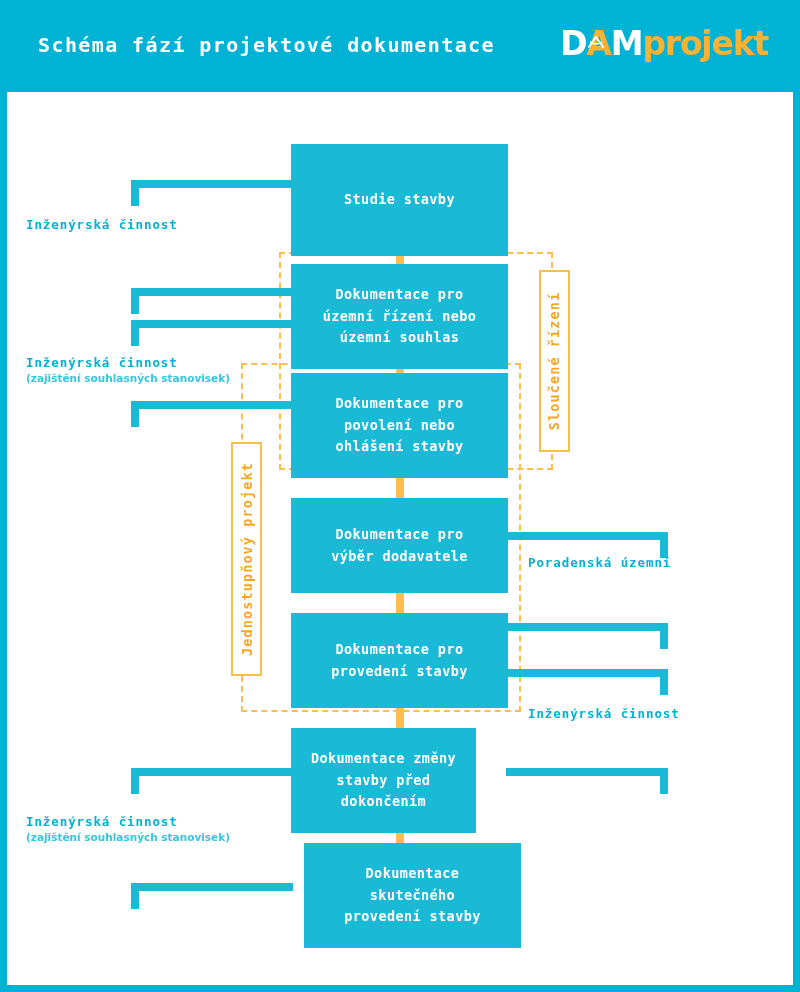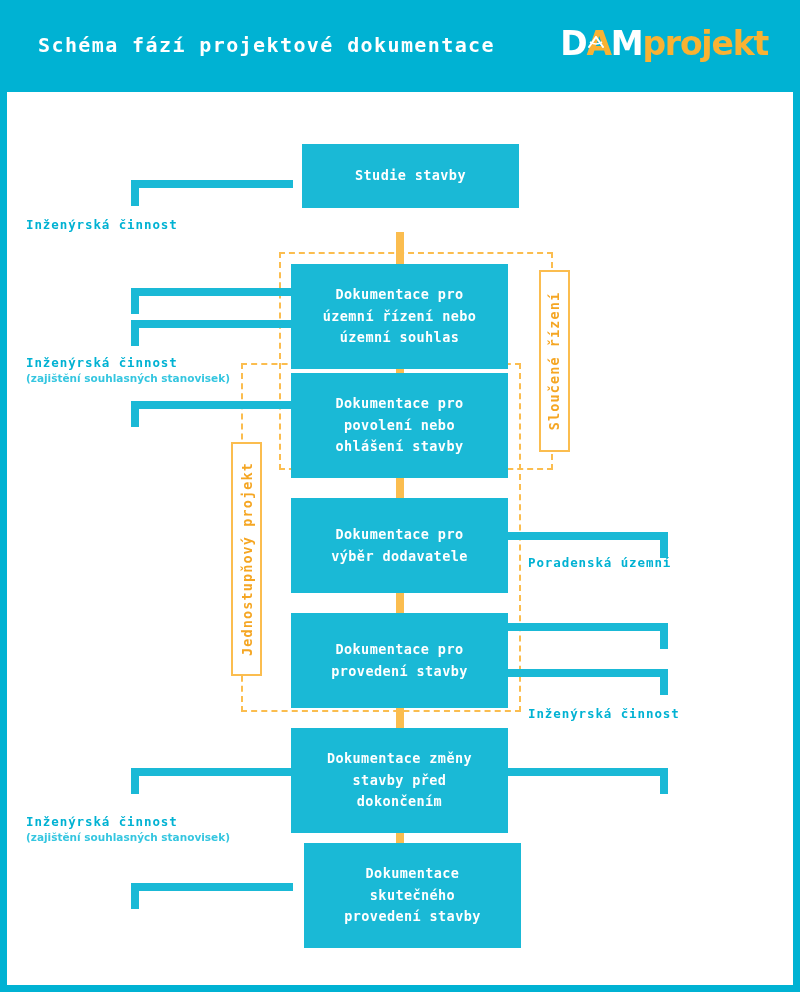--- a/index.html
+++ b/index.html
@@ -209,41 +209,41 @@
     <div class="dashgroup" style="left:279px; top:160px; width:274px; height:218px;"></div>
     <div class="dashgroup" style="left:241px; top:271px; width:280px; height:349px;"></div>
 
     <div class="flow" style="top:140px; height:32px;"></div>
     <div class="flow" style="top:249px; height:32px;"></div>
     <div class="flow" style="top:374px; height:32px;"></div>
     <div class="flow" style="top:489px; height:32px;"></div>
     <div class="flow" style="top:604px; height:32px;"></div>
     <div class="flow" style="top:719px; height:32px;"></div>
 
-    <div class="node" style="left:302px; top:52px; width:217px; height:64px;">
+    <div class="node" style="left:291px; top:52px; width:217px; height:112px;">
       <span>Studie stavby</span>
     </div>
 
     <div class="node" style="left:291px; top:172px; width:217px; height:105px;">
       <span>Dokumentace pro<br>územní řízení nebo<br>územní souhlas</span>
     </div>
 
     <div class="node" style="left:291px; top:281px; width:217px; height:105px;">
       <span>Dokumentace pro<br>povolení nebo<br>ohlášení stavby</span>
     </div>
 
     <div class="node" style="left:291px; top:406px; width:217px; height:95px;">
       <span>Dokumentace pro<br>výběr dodavatele</span>
     </div>
 
     <div class="node" style="left:291px; top:521px; width:217px; height:95px;">
       <span>Dokumentace pro<br>provedení stavby</span>
     </div>
 
-    <div class="node" style="left:291px; top:636px; width:217px; height:105px;">
+    <div class="node" style="left:291px; top:636px; width:185px; height:105px;">
       <span>Dokumentace změny<br>stavby před<br>dokončením</span>
     </div>
 
     <div class="node" style="left:291px; top:751px; width:217px; height:105px;margin-left:13px;">
       <span>Dokumentace<br>skutečného<br>provedení stavby</span>
     </div>
 
     <div class="bracket left" style="left:131px; top:88px; width:162px; height:26px;">
       <div class="hbar" style="width:162px;"></div>
       <div class="vtick"></div>

